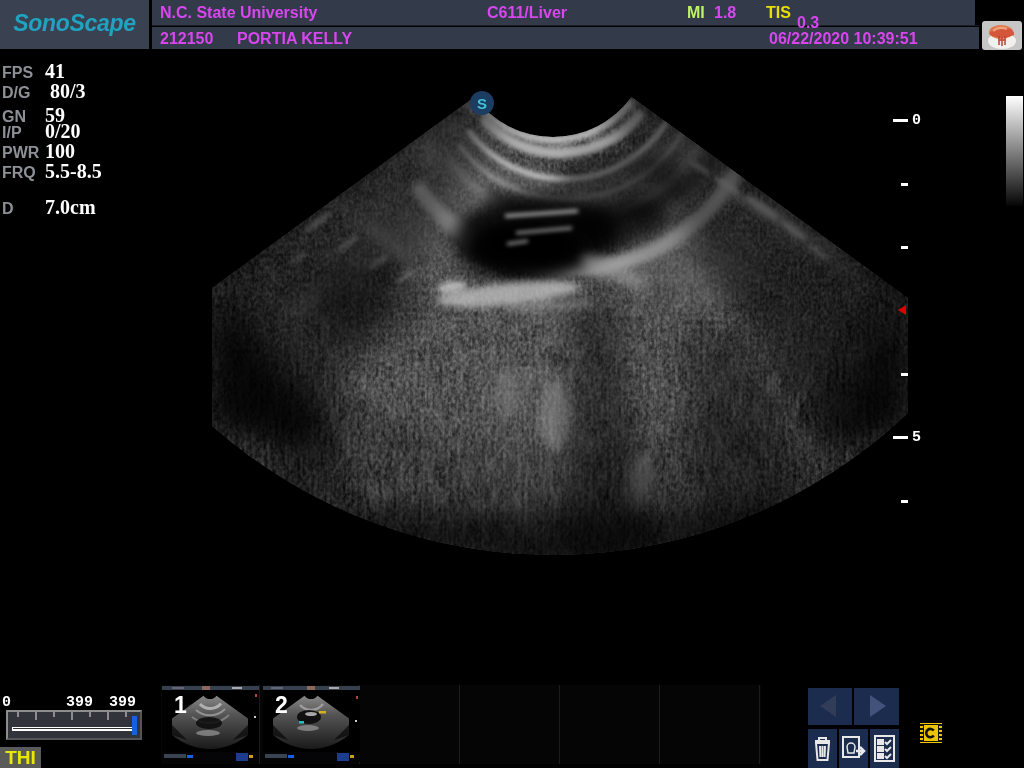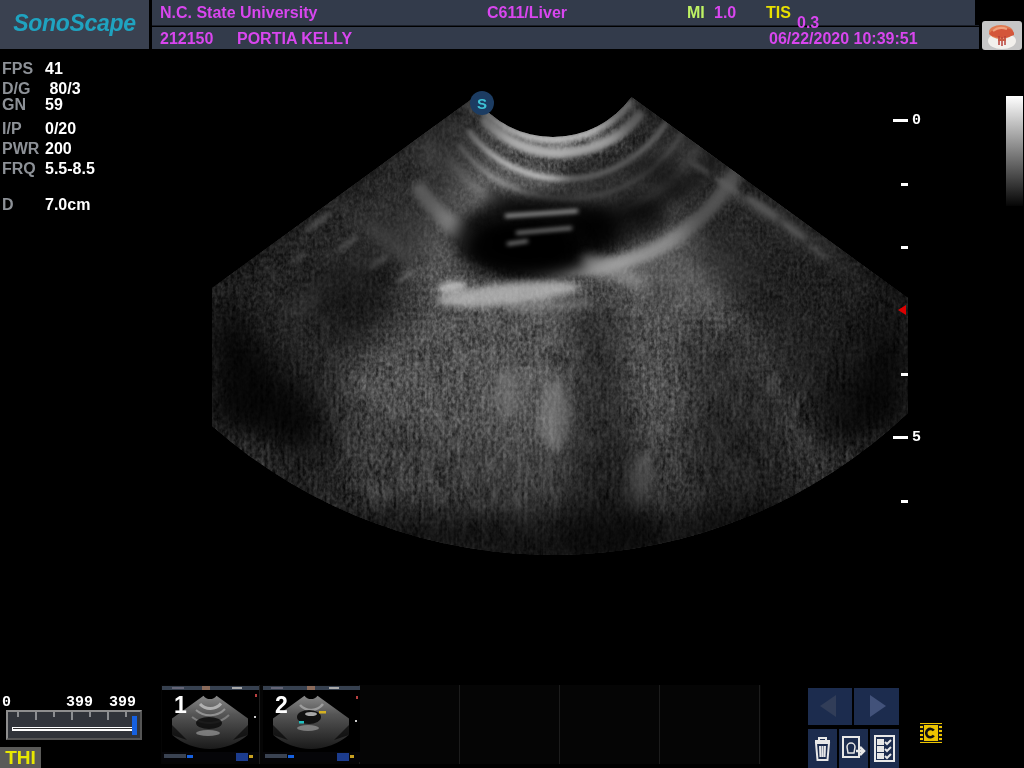--- a/index.html
+++ b/index.html
@@ -9,21 +9,21 @@
 #logocell{left:0;top:0;width:149px;height:49px;background:#3a4150;display:flex;align-items:center;justify-content:center}
 #logo{color:#1fa3c0;font-size:23px;font-weight:bold;font-style:italic;letter-spacing:-0.3px;transform:translateY(-1px)}
 #row1{left:152px;top:0;width:823px;height:26px;background:#333b4b}
 #row2{left:152px;top:27px;width:827px;height:22px;background:#333b4b}
 #rowsep{left:152px;top:25px;width:827px;height:1px;background:#9aa0aa;border-bottom:1px solid #1a1f2a}
 .htxt{color:#d946ef;font-weight:bold;font-size:16px;line-height:24px;position:absolute}
 #iconbtn{left:982px;top:21px;width:40px;height:29px;background:#c6c6c6;border-radius:3px}
 
 .prow{position:absolute;left:2px;height:20px;white-space:pre}
 .plab{color:#8d9197;font-weight:bold;font-size:16px;font-family:"Liberation Sans",sans-serif;display:inline-block;width:43px}
-.pval{color:#fff;font-size:16px;font-weight:bold;font-family:Liberation Sans, sans-serif}
+.pval{color:#fff;font-size:20px;font-weight:bold;font-family:Liberation Serif, serif}
 
 .tick{position:absolute;background:#fff;height:3px}
 .rlab{position:absolute;color:#fff;font-family:"Liberation Mono",monospace;font-size:15px;font-weight:bold}
 #redmark{position:absolute;width:0;height:0;border-top:5px solid transparent;border-bottom:5px solid transparent;border-right:8px solid #dd0000}
 #graybar{position:absolute;left:1006px;top:96px;width:17px;height:110px;background:linear-gradient(#fff,#050505)}
 
 #sliderlabels{position:absolute;left:0px;top:694px;width:150px;color:#fff;font-family:"Liberation Mono",monospace;font-size:15px;font-weight:bold}
 #sliderbox{position:absolute;left:6px;top:710px;width:136px;height:30px;background:#31343a;border:2px solid #8e8e8e;border-right-color:#555;border-bottom-color:#555}
 #thi{position:absolute;left:0px;top:747px;width:41px;height:37px;background:#5a5a58;color:#e8e800;font-weight:bold;font-size:19px;text-align:center;line-height:21px;font-family:"Liberation Sans",sans-serif}
 
@@ -216,21 +216,21 @@
 
 <div class="abs" id="logocell">
     <span id="logo">SonoScape</span>
   </div>
 <div class="abs" id="row1"></div>
 <div class="abs" id="row2"></div>
 <div class="abs" id="rowsep"></div>
 <div class="htxt" style="left:160px;top:1px">N.C. State University</div>
 <div class="htxt" style="left:487px;top:1px">C611/Liver</div>
 <div class="htxt" style="left:687px;top:1px;color:#bef264">MI</div>
-<div class="htxt" style="left:714px;top:1px">1.0</div>
+<div class="htxt" style="left:714px;top:1px">1.8</div>
 <div class="htxt" style="left:766px;top:1px;color:#e8e000">TIS</div>
 <div class="htxt" style="left:797px;top:11px">0.3</div>
 <div class="htxt" style="left:160px;top:27px">212150</div>
 <div class="htxt" style="left:237px;top:27px">PORTIA KELLY</div>
 <div class="htxt" style="left:769px;top:27px">06/22/2020 10:39:51</div>
 <div class="abs" id="iconbtn">
 <svg width="40" height="29">
       <ellipse cx="20" cy="20" rx="14" ry="8" fill="#f2f0ec"></ellipse>
       <ellipse cx="19" cy="11" rx="12" ry="7" fill="#e07a50"></ellipse>
       <path d="M7 13 Q13 4 25 7 Q33 9 32 14 Q24 18 14 16 Q9 15 7 13Z" fill="#d4563a"></path>
@@ -239,23 +239,23 @@
         <line x1="17" y1="15" x2="17" y2="24"></line>
         <line x1="20" y1="16" x2="20" y2="25"></line>
         <line x1="23" y1="15" x2="23" y2="24"></line>
       </g>
       <rect x="16" y="18" width="8" height="2" fill="#c85a42"></rect>
     </svg>
 </div>
 
 <div class="prow" style="top:60px"><span class="plab">FPS</span><span class="pval">41</span></div>
 <div class="prow" style="top:80px"><span class="plab">D/G</span><span class="pval"> 80/3</span></div>
-<div class="prow" style="top:96px"><span class="plab">GN</span><span class="pval">59</span></div>
+<div class="prow" style="top:104px"><span class="plab">GN</span><span class="pval">59</span></div>
 <div class="prow" style="top:120px"><span class="plab">I/P</span><span class="pval">0/20</span></div>
-<div class="prow" style="top:140px"><span class="plab">PWR</span><span class="pval">200</span></div>
+<div class="prow" style="top:140px"><span class="plab">PWR</span><span class="pval">100</span></div>
 <div class="prow" style="top:160px"><span class="plab">FRQ</span><span class="pval">5.5-8.5</span></div>
 <div class="prow" style="top:196px"><span class="plab">D</span><span class="pval">7.0cm</span></div>
 
 <div class="tick" style="left:893px;top:119px;width:15px"></div>
 <div class="rlab" style="left:912px;top:112px">0</div>
 <div class="tick" style="left:901px;top:183px;width:7px"></div>
 <div class="tick" style="left:901px;top:246px;width:7px"></div>
 <div id="redmark" style="left:898px;top:305px"></div>
 <div class="tick" style="left:901px;top:373px;width:7px"></div>
 <div class="tick" style="left:893px;top:436px;width:15px"></div>

